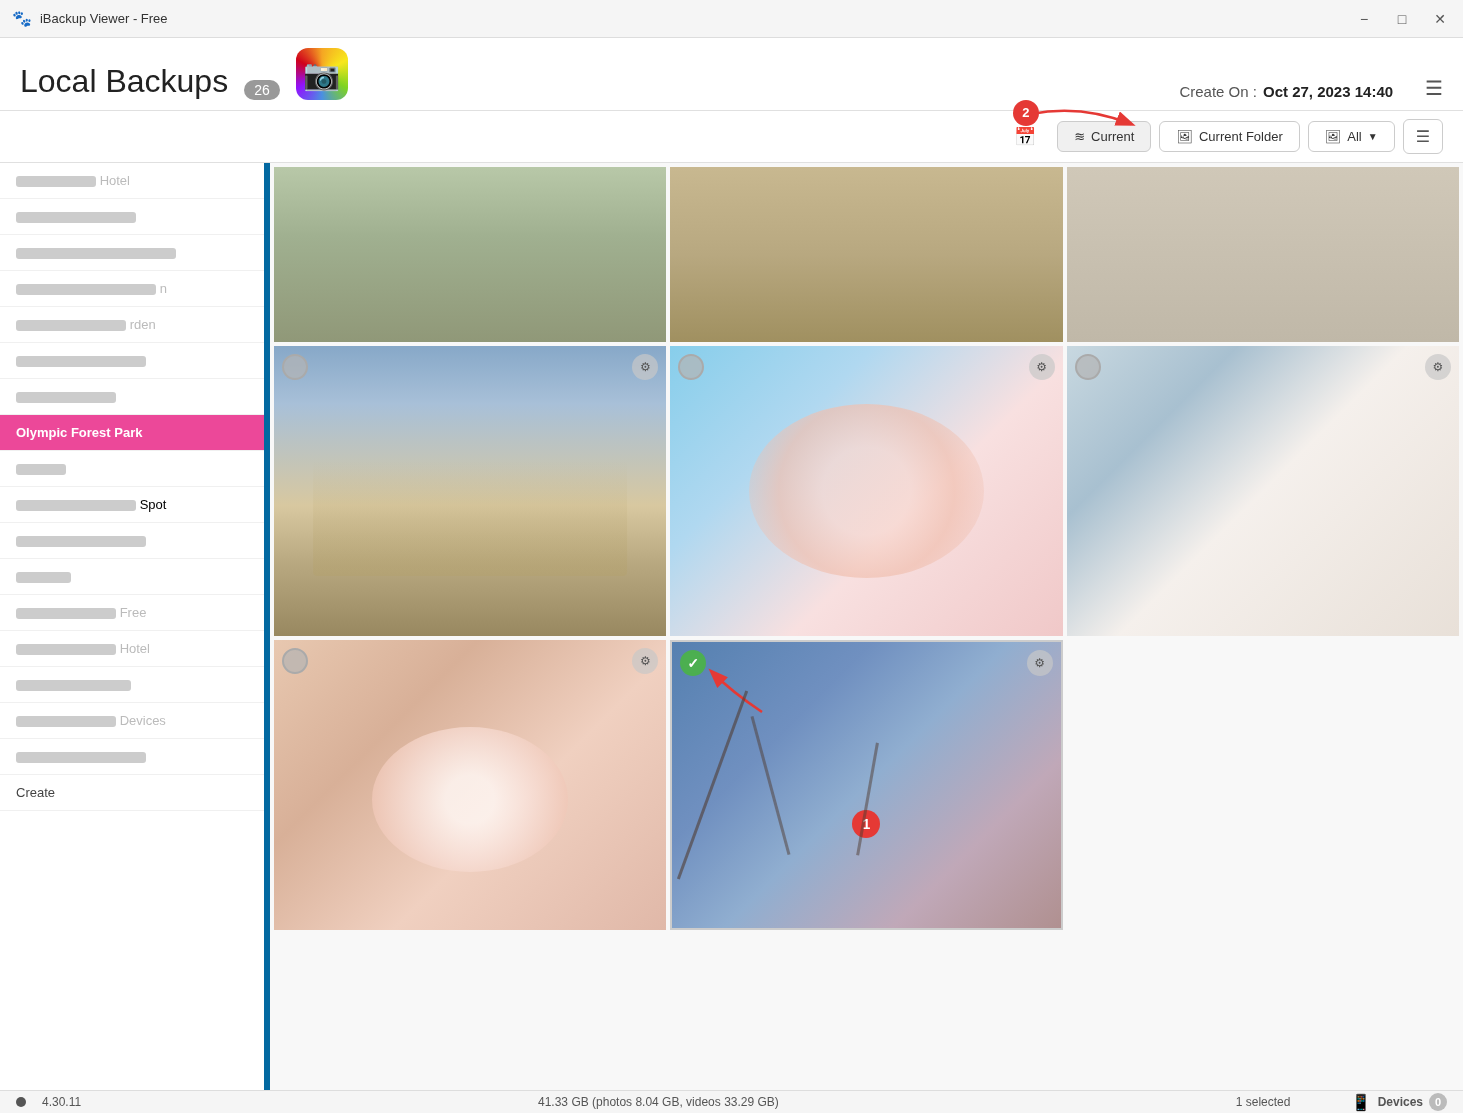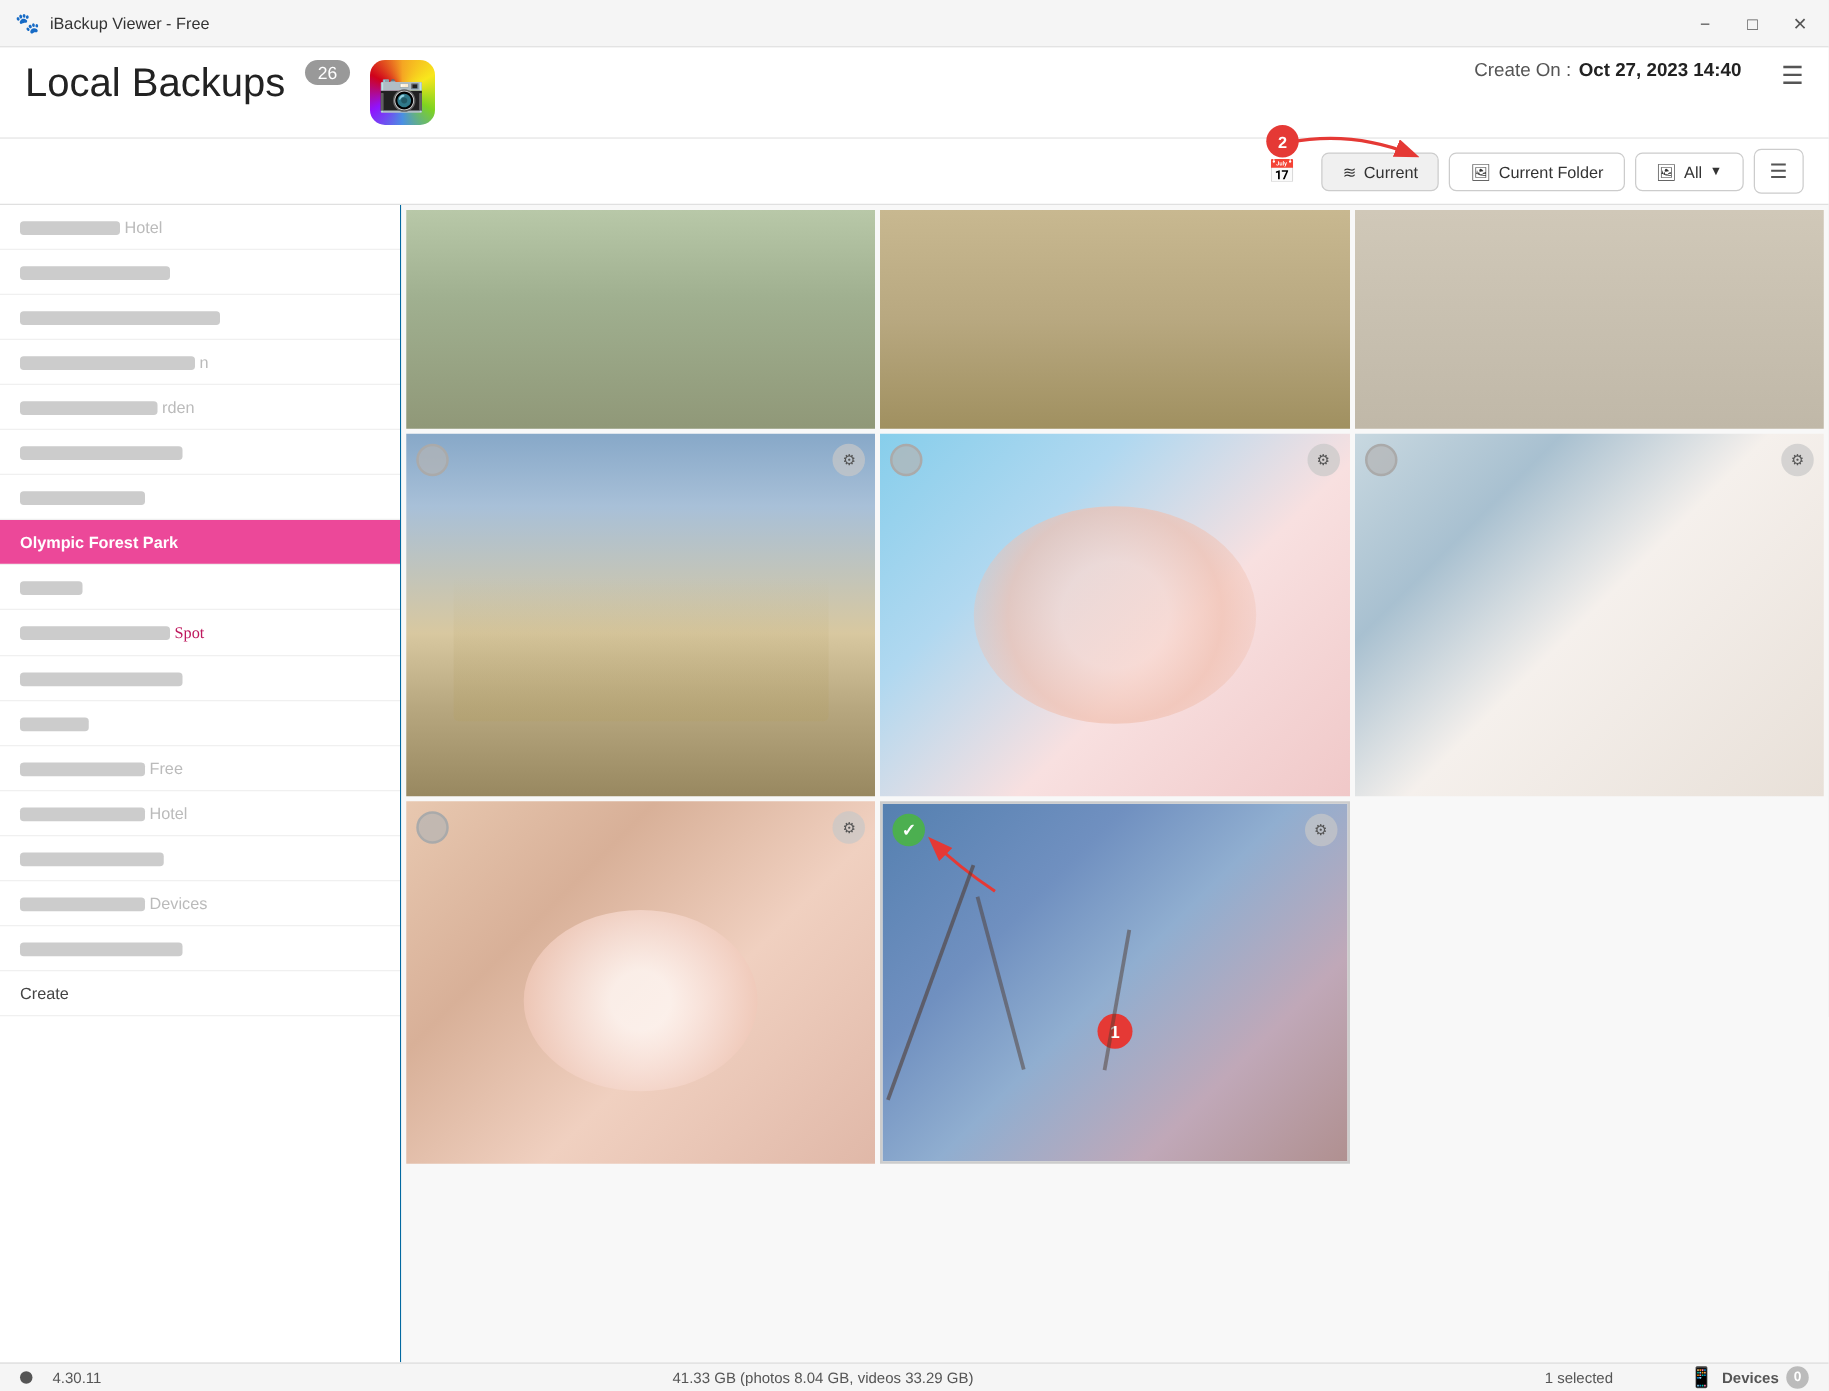--- a/index.html
+++ b/index.html
@@ -18,21 +18,21 @@
     .title-bar-left { display: flex; align-items: center; gap: 8px; font-size: 13px; color: #333; }
     .title-bar-logo { color: #4a90d9; font-size: 16px; }
     .title-bar-controls { display: flex; gap: 16px; }
     .title-bar-btn { background: none; border: none; cursor: pointer; font-size: 14px; color: #555; width: 22px; height: 22px; display: flex; align-items: center; justify-content: center; }
 
     
     .header {
       background: white;
       padding: 10px 20px;
       display: flex;
-      align-items: flex-start;
+      align-items: flex-end;
       gap: 16px;
       border-bottom: 1px solid #e0e0e0;
       min-height: 70px;
     }
 
     
     .toolbar {
       background: white;
       padding: 8px 20px;
       display: flex;
@@ -51,23 +51,23 @@
 
     
     .main-content {
       display: flex;
       flex: 1;
       overflow: hidden;
     }
 
     
     .sidebar {
-      width: 321px;
+      width: 270px;
       background: white;
-      border-right: 1px solid #0369a1;
+      border-right: 6px solid #0369a1;
       overflow-y: auto;
       flex-shrink: 0;
     }
     .sidebar-item {
       padding: 10px 16px;
       font-size: 13px;
       color: #444;
       cursor: pointer;
       border-bottom: 1px solid #f0f0f0;
       white-space: nowrap;
@@ -224,21 +224,21 @@
 
     <div class="sidebar-item active">
       <span>Olympic Forest Park</span>
     </div>
 
     <div class="sidebar-item blurred">
       <span style="background:#ccc;border-radius:3px;height:11px;display:inline-block;width:50px;vertical-align:middle;"></span>
     </div>
     <div class="sidebar-item blurred">
       <span style="background:#ccc;border-radius:3px;height:11px;display:inline-block;width:120px;vertical-align:middle;"></span>
-      <span style="color:#be185d;font-family:Liberation Serif, serif;"> Spot</span>
+      <span style="color:#000000;"> Spot</span>
     </div>
     <div class="sidebar-item blurred">
       <span style="background:#ccc;border-radius:3px;height:11px;display:inline-block;width:130px;vertical-align:middle;"></span>
     </div>
     <div class="sidebar-item blurred">
       <span style="background:#ccc;border-radius:3px;height:11px;display:inline-block;width:55px;vertical-align:middle;"></span>
     </div>
     <div class="sidebar-item blurred">
       <span style="background:#ccc;border-radius:3px;height:11px;display:inline-block;width:100px;vertical-align:middle;"></span>
       <span style="color:#bbb;"> Free</span>

